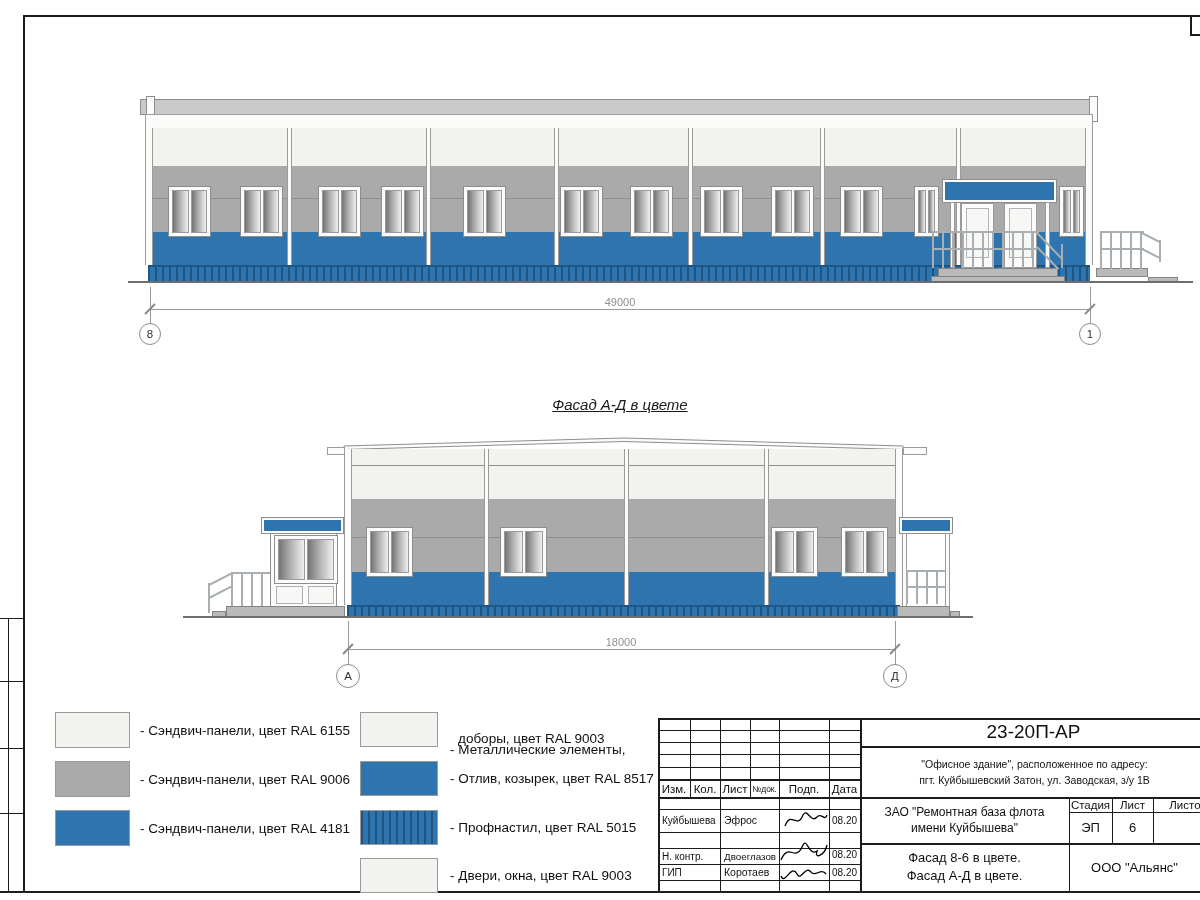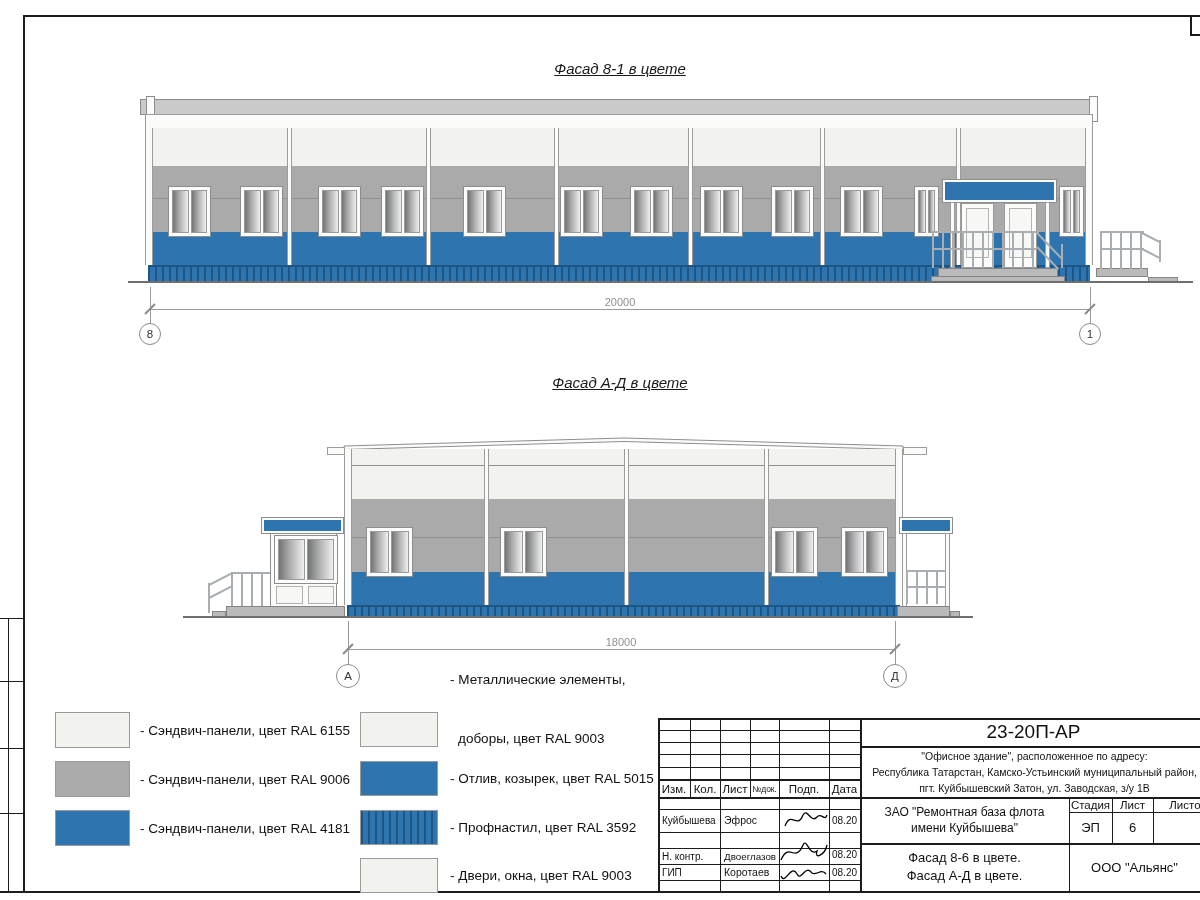--- a/index.html
+++ b/index.html
@@ -70,21 +70,20 @@
     <div class="a" style="left:1190px;top:15px;width:14px;height:21px;border:2px solid #1c1c1c"></div>
 
     <div class="ln" style="left:8px;top:618px;width:1px;height:275px"></div>
     <div class="ln" style="left:0;top:618px;width:23px;height:1px"></div>
     <div class="ln" style="left:0;top:681px;width:23px;height:1px"></div>
     <div class="ln" style="left:0;top:748px;width:23px;height:1px"></div>
     <div class="ln" style="left:0;top:813px;width:23px;height:1px"></div>
     <div class="ln" style="left:0;top:891px;width:23px;height:2px"></div>
   </div>
 
-  <div class="ftitle" style="left:400px;top:60px;width:440px">Фасад 8-1 в цвете</div>
 
   <div>
     <div class="band b-roof" style="left:140px;top:99px;width:957px;height:16px"></div>
     <div class="pipe" style="left:146px;top:96px;width:9px;height:33px"></div>
     <div class="pipe" style="left:1089px;top:96px;width:9px;height:26px"></div>
     <div class="band b-fascia" style="left:145px;top:114px;width:948px;height:15px"></div>
     <div class="band b-white" style="left:145px;top:128px;width:948px;height:38px"></div>
     <div class="band b-gray" style="left:145px;top:166px;width:948px;height:66px"></div>
     <div class="joint" style="left:145px;top:198px;width:948px"></div>
     <div class="band b-blue" style="left:145px;top:232px;width:948px;height:33px"></div>
@@ -171,26 +170,26 @@
     <div class="rbar" style="left:1159px;top:240px;width:2px;height:22px"></div>
     <div class="ground" style="left:128px;top:281px;width:1065px;height:2px"></div>
   </div>
 
   <div>
     <div class="dln" style="left:150px;top:287px;width:1px;height:37px"></div>
     <div class="dln" style="left:1090px;top:287px;width:1px;height:37px"></div>
     <div class="dln" style="left:150px;top:309px;width:940px;height:1px"></div>
     <div class="dtick" style="left:143px;top:308px"></div>
     <div class="dtick" style="left:1083px;top:308px"></div>
-    <div class="dtext" style="left:560px;top:296px;width:120px">20000</div>
+    <div class="dtext" style="left:560px;top:296px;width:120px">49000</div>
     <div class="axis" style="left:139px;top:323px;width:22px;height:22px">8</div>
     <div class="axis" style="left:1079px;top:323px;width:22px;height:22px">1</div>
   </div>
 
-  <div class="ftitle" style="left:400px;top:374px;width:440px">Фасад А-Д в цвете</div>
+  <div class="ftitle" style="left:400px;top:396px;width:440px">Фасад А-Д в цвете</div>
 
   <div>
     <svg class="a" style="left:325px;top:433px" width="605" height="26" viewBox="0 0 605 26">
       <path d="M19,13 L299,5 L578,13 L578,16.5 L299,8.5 L19,16.5 Z" fill="#fbfbf9" stroke="#8d8d8d" stroke-width="1"></path>
     </svg>
     <div class="band b-fascia" style="left:327px;top:447px;width:18px;height:8px"></div>
     <div class="band b-fascia" style="left:903px;top:447px;width:24px;height:8px"></div>
     <div class="band b-white" style="left:344px;top:449px;width:559px;height:50px"></div>
     <div class="joint" style="left:344px;top:465px;width:559px"></div>
     <div class="band b-gray" style="left:344px;top:499px;width:559px;height:73px"></div>
@@ -257,26 +256,26 @@
 
   <div>
     <div class="sw sw-white" style="left:55px;top:712px;width:75px;height:36px"></div>
     <div class="lbl" style="left:140px;top:712px;width:220px;height:36px">- Сэндвич-панели, цвет RAL 6155</div>
     <div class="sw sw-gray" style="left:55px;top:761px;width:75px;height:36px"></div>
     <div class="lbl" style="left:140px;top:761px;width:220px;height:36px">- Сэндвич-панели, цвет RAL 9006</div>
     <div class="sw sw-blue" style="left:55px;top:810px;width:75px;height:36px"></div>
     <div class="lbl" style="left:140px;top:810px;width:220px;height:36px">- Сэндвич-панели, цвет RAL 4181</div>
 
     <div class="sw sw-white" style="left:360px;top:712px;width:78px;height:35px"></div>
-    <div class="lbl" style="left:450px;top:670px;width:230px;height:18px">- Металлические элементы,</div>
+    <div class="lbl" style="left:450px;top:740px;width:230px;height:18px">- Металлические элементы,</div>
     <div class="lbl" style="left:458px;top:729px;width:230px;height:18px">доборы, цвет RAL 9003</div>
     <div class="sw sw-blue" style="left:360px;top:761px;width:78px;height:35px"></div>
-    <div class="lbl" style="left:450px;top:761px;width:240px;height:35px">- Отлив, козырек, цвет RAL 5015</div>
+    <div class="lbl" style="left:450px;top:761px;width:240px;height:35px">- Отлив, козырек, цвет RAL 8517</div>
     <div class="sw sw-hatch" style="left:360px;top:810px;width:78px;height:35px"></div>
-    <div class="lbl" style="left:450px;top:810px;width:240px;height:35px">- Профнастил, цвет RAL 3592</div>
+    <div class="lbl" style="left:450px;top:810px;width:240px;height:35px">- Профнастил, цвет RAL 5015</div>
     <div class="sw sw-white" style="left:360px;top:858px;width:78px;height:35px"></div>
     <div class="lbl" style="left:450px;top:858px;width:240px;height:35px">- Двери, окна, цвет RAL 9003</div>
   </div>
 
   <div>
     <div class="ln" style="left:658px;top:718px;width:2px;height:175px"></div>
     <div class="ln" style="left:690px;top:718px;width:1px;height:79px"></div>
     <div class="ln" style="left:720px;top:718px;width:1px;height:175px"></div>
     <div class="ln" style="left:750px;top:718px;width:1px;height:79px"></div>
     <div class="ln" style="left:779px;top:718px;width:1px;height:175px"></div>
@@ -326,21 +325,20 @@
     <svg class="a" style="left:778px;top:838px" width="52" height="30" viewBox="0 0 52 30">
       <path d="M3,22 C11,3 17,26 25,7 C29,-1 31,19 39,13 C36,22 47,17 49,7" fill="none" stroke="#000" stroke-width="1.3"></path>
     </svg>
     <svg class="a" style="left:778px;top:860px" width="52" height="26" viewBox="0 0 52 26">
       <path d="M3,16 C7,26 13,3 19,14 C23,22 27,5 33,12 C37,18 43,7 48,14" fill="none" stroke="#000" stroke-width="1.3"></path>
     </svg>
 
     <div class="tbt" style="left:860px;top:718px;width:347px;height:28px;font-size:19px">23-20П-АР</div>
     <div class="tbt tcol" style="left:862px;top:746px;width:345px;height:51px;font-size:10.5px;line-height:16px">
       <div>"Офисное здание", расположенное по адресу:</div>
-      <div>Республика Татарстан, Камско-Устьинский муниципальный район,</div>
       <div>пгт. Куйбышевский Затон, ул. Заводская, з/у 1В</div>
     </div>
     <div class="tbt tcol" style="left:860px;top:797px;width:209px;height:46px;font-size:12px;line-height:16px">
       <div>ЗАО "Ремонтная база флота</div>
       <div>имени Куйбышева"</div>
     </div>
     <div class="tbt" style="left:1069px;top:798px;width:43px;height:14px;font-size:11.5px">Стадия</div>
     <div class="tbt" style="left:1112px;top:798px;width:41px;height:14px;font-size:11.5px">Лист</div>
     <div class="tbt" style="left:1153px;top:798px;width:70px;height:14px;font-size:11.5px">Листов</div>
     <div class="tbt" style="left:1069px;top:812px;width:43px;height:31px;font-size:13px">ЭП</div>

